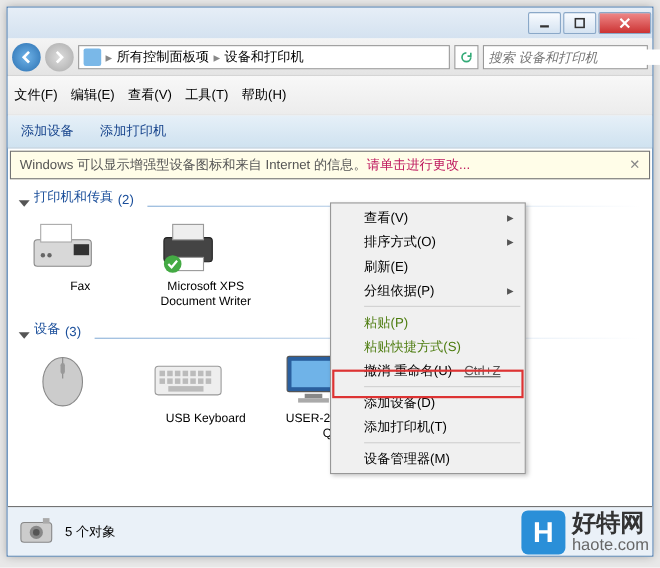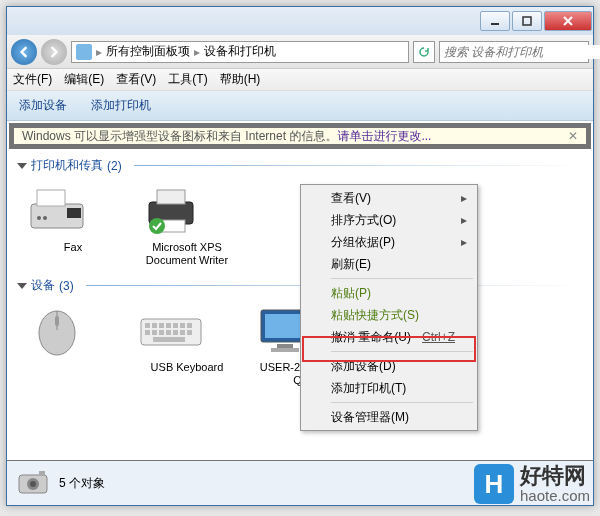--- a/index.html
+++ b/index.html
@@ -11,29 +11,29 @@
 .winbtn svg{width:10px;height:10px;}
 .navbar{height:34px;background:linear-gradient(#f4f4f4,#e4e4e4);border-bottom:1px solid #ccc;display:flex;align-items:center;padding:0 4px;gap:4px;}
 .navbtn{width:26px;height:26px;border-radius:13px;background:radial-gradient(#6fb3e8,#2a6fb0);display:flex;align-items:center;justify-content:center;color:#fff;cursor:pointer;}
 .navbtn.fwd{background:radial-gradient(#ddd,#aaa);}
 .addrbar{flex:1;height:22px;background:#fff;border:1px solid #999;display:flex;align-items:center;padding:0 4px;gap:4px;}
 .addr-icon{width:16px;height:16px;background:#7ab8e8;border-radius:2px;}
 .addr-sep{color:#888;}
 .refreshbtn{width:22px;height:22px;border:1px solid #999;background:#fff;display:flex;align-items:center;justify-content:center;cursor:pointer;}
 .searchbox{width:150px;height:22px;border:1px solid #999;background:#fff;display:flex;align-items:center;padding:0 4px;gap:4px;}
 .searchbox input{border:none;outline:none;flex:1;color:#000000;font-style:italic;}
-.menubar{height:22px;background:linear-gradient(#f8f8f8,#ececec);border-bottom:1px solid #ddd;display:flex;align-items:center;padding:0 6px;gap:12px;}
+.menubar{height:36px;background:linear-gradient(#f8f8f8,#ececec);border-bottom:1px solid #ddd;display:flex;align-items:center;padding:0 6px;gap:12px;}
 .menubar span{cursor:pointer;}
 .toolbar{height:30px;background:linear-gradient(#e6f0f8,#cfe2f0);border-bottom:1px solid #b4c8d8;display:flex;align-items:center;padding:0 12px;gap:24px;color:#15428b;}
 .toolbar span{cursor:pointer;}
-.infobar{height:26px;background:#fffde8;border:5px solid #737373;margin:2px;display:flex;align-items:center;padding:0 8px;color:#555;}
-.infobar .link{color:#4c1d95;cursor:pointer;}
+.infobar{height:26px;background:#fffde8;border:1px solid #737373;margin:2px;display:flex;align-items:center;padding:0 8px;color:#555;}
+.infobar .link{color:#be185d;cursor:pointer;}
 .infobar .x{margin-left:auto;color:#888;cursor:pointer;}
 .content{height:314px;overflow:auto;padding:0;}
-.group-hdr{display:flex;align-items:center;padding:6px 10px;color:#1a4e9a;gap:4px;cursor:pointer;}
+.group-hdr{display:flex;align-items:flex-end;padding:6px 10px;color:#1a4e9a;gap:4px;cursor:pointer;}
 .group-hdr::after{content:"";flex:1;height:1px;background:linear-gradient(to right,#8ab0d8,transparent);margin-left:8px;}
 .chev{width:0;height:0;border-left:5px solid transparent;border-right:5px solid transparent;border-top:6px solid #555;}
 .items{display:flex;flex-wrap:wrap;padding:4px 18px;gap:18px;}
 .item{width:96px;display:flex;flex-direction:column;gap:3px;text-align:center;cursor:pointer;}
 .item .ico{width:64px;height:54px;display:flex;align-items:center;justify-content:center;}
 .item .lbl{font-size:11px;line-height:13px;}
 .statusbar{position:absolute;bottom:0;left:0;right:0;height:44px;background:#eaf1f8;border-top:1px solid #737373;display:flex;align-items:center;padding:22px 8px;gap:8px;}
 .statusbar .sico{width:36px;height:36px;}
 .ctxmenu{position:absolute;top:184px;left:300px;width:178px;background:#f0f0f0;border:1px solid #979797;box-shadow:2px 2px 4px rgba(0,0,0,.25);padding:2px;}
 .ctxitem{height:22px;display:flex;align-items:center;padding:0 26px 0 28px;position:relative;cursor:pointer;}
@@ -220,25 +220,25 @@
   </div>
 </div>
 
 <div class="ctxmenu">
   <div class="ctxitem hasarrow">
       <span>查看(V)</span>
     </div>
   <div class="ctxitem hasarrow">
       <span>排序方式(O)</span>
     </div>
+  <div class="ctxitem">
+      <span>刷新(E)</span>
+    </div>
   <div class="ctxitem hasarrow">
       <span>分组依据(P)</span>
-    </div>
-  <div class="ctxitem">
-      <span>刷新(E)</span>
     </div>
   <div class="ctxsep"></div>
   <div class="ctxitem disabled">
       <span>粘贴(P)</span>
     </div>
   <div class="ctxitem disabled">
       <span>粘贴快捷方式(S)</span>
     </div>
   <div class="ctxitem">
       <span>撤消 重命名(U)</span>

